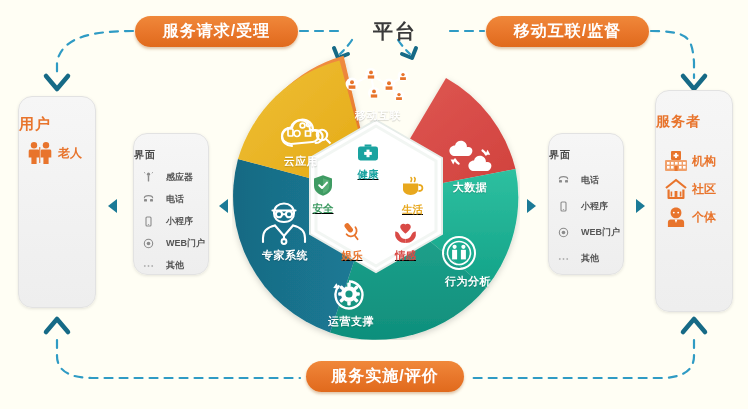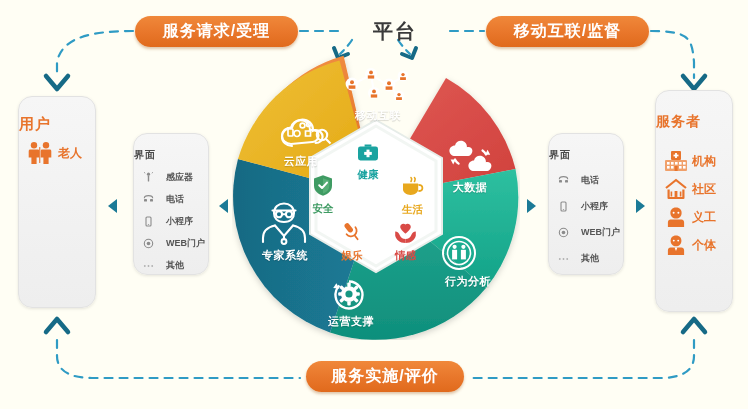--- a/index.html
+++ b/index.html
@@ -76,21 +76,21 @@
   
   #wheel{position:absolute;left:232px;top:52px;width:288px;height:288px;}
   .seg-label{
     position:absolute;color:#fff;font-size:11px;font-weight:bold;
     white-space:nowrap;text-shadow:0 1px 1px rgba(0,0,0,.18);
     letter-spacing:.5px;
   }
   .seg-icon{position:absolute;}
 
   
-  .hex-item{position:absolute;display:flex;flex-direction:column;align-items:center;}
+  .hex-item{position:absolute;display:flex;flex-direction:column;align-items:center;text-decoration:underline;}
   .hex-label{font-size:10.5px;font-weight:bold;margin-top:1px;white-space:nowrap;}
 
   
   .tri{position:absolute;width:0;height:0;}
   .tri-left{border-top:7px solid transparent;border-bottom:7px solid transparent;border-right:9px solid #1b7a96;}
   .tri-right{border-top:7px solid transparent;border-bottom:7px solid transparent;border-left:9px solid #1b7a96;}
 </style>
 </head>
 <body>
 
@@ -290,33 +290,20 @@
             </g>
             <g fill="#e8742c">
                 <rect x="10.6" y="13" width="2.8" height="7"></rect>
               </g>
             <g fill="none" stroke="#e8742c" stroke-width="1.6">
               <path d="M7.4 13.4v5.2M16.6 13.4v5.2"></path>
             </g>
           </svg>
         </span>
         <span class="rlabel">社区</span>
-      </li>
-      <li class="panel-row row-big" style="margin:6px 0 0 8px">
-        <span class="gicon">
-          <svg width="24" height="22" viewBox="0 0 24 22">
-            <g fill="#e8742c">
-              <path d="M12 1.5c4 0 5.6 2.6 5.6 5.4 0 3.1-2.4 5.6-5.6 5.6S6.4 10 6.4 6.9C6.4 4.1 8 1.5 12 1.5z"></path>
-              <circle cx="9.6" cy="6.8" r="1" fill="#fff"></circle>
-                <circle cx="14.4" cy="6.8" r="1" fill="#fff"></circle>
-              <path d="M6.6 13.4h10.8c1.6 0 2.7 1.3 2.7 2.8V21H3.9v-4.8c0-1.5 1.1-2.8 2.7-2.8z"></path>
-            </g>
-          </svg>
-        </span>
-        <span class="rlabel">义工</span>
       </li>
       <li class="panel-row row-big" style="margin:6px 0 0 8px">
         <span class="gicon">
           <svg width="24" height="22" viewBox="0 0 24 22">
             <g fill="#e8742c">
               <path d="M12 1.5c3.6 0 5.4 2.4 5.4 5.2 0 3.1-2.4 5.6-5.4 5.6S6.6 9.8 6.6 6.7C6.6 3.9 8.4 1.5 12 1.5z"></path>
               <circle cx="9.8" cy="6.6" r=".95" fill="#fff"></circle>
                 <circle cx="14.2" cy="6.6" r=".95" fill="#fff"></circle>
               <path d="M6.6 13.4h10.8c1.6 0 2.7 1.3 2.7 2.8V21H3.9v-4.8c0-1.5 1.1-2.8 2.7-2.8z"></path>
               <path d="M10.6 13.4h2.8L12 17z" fill="#fff"></path>

